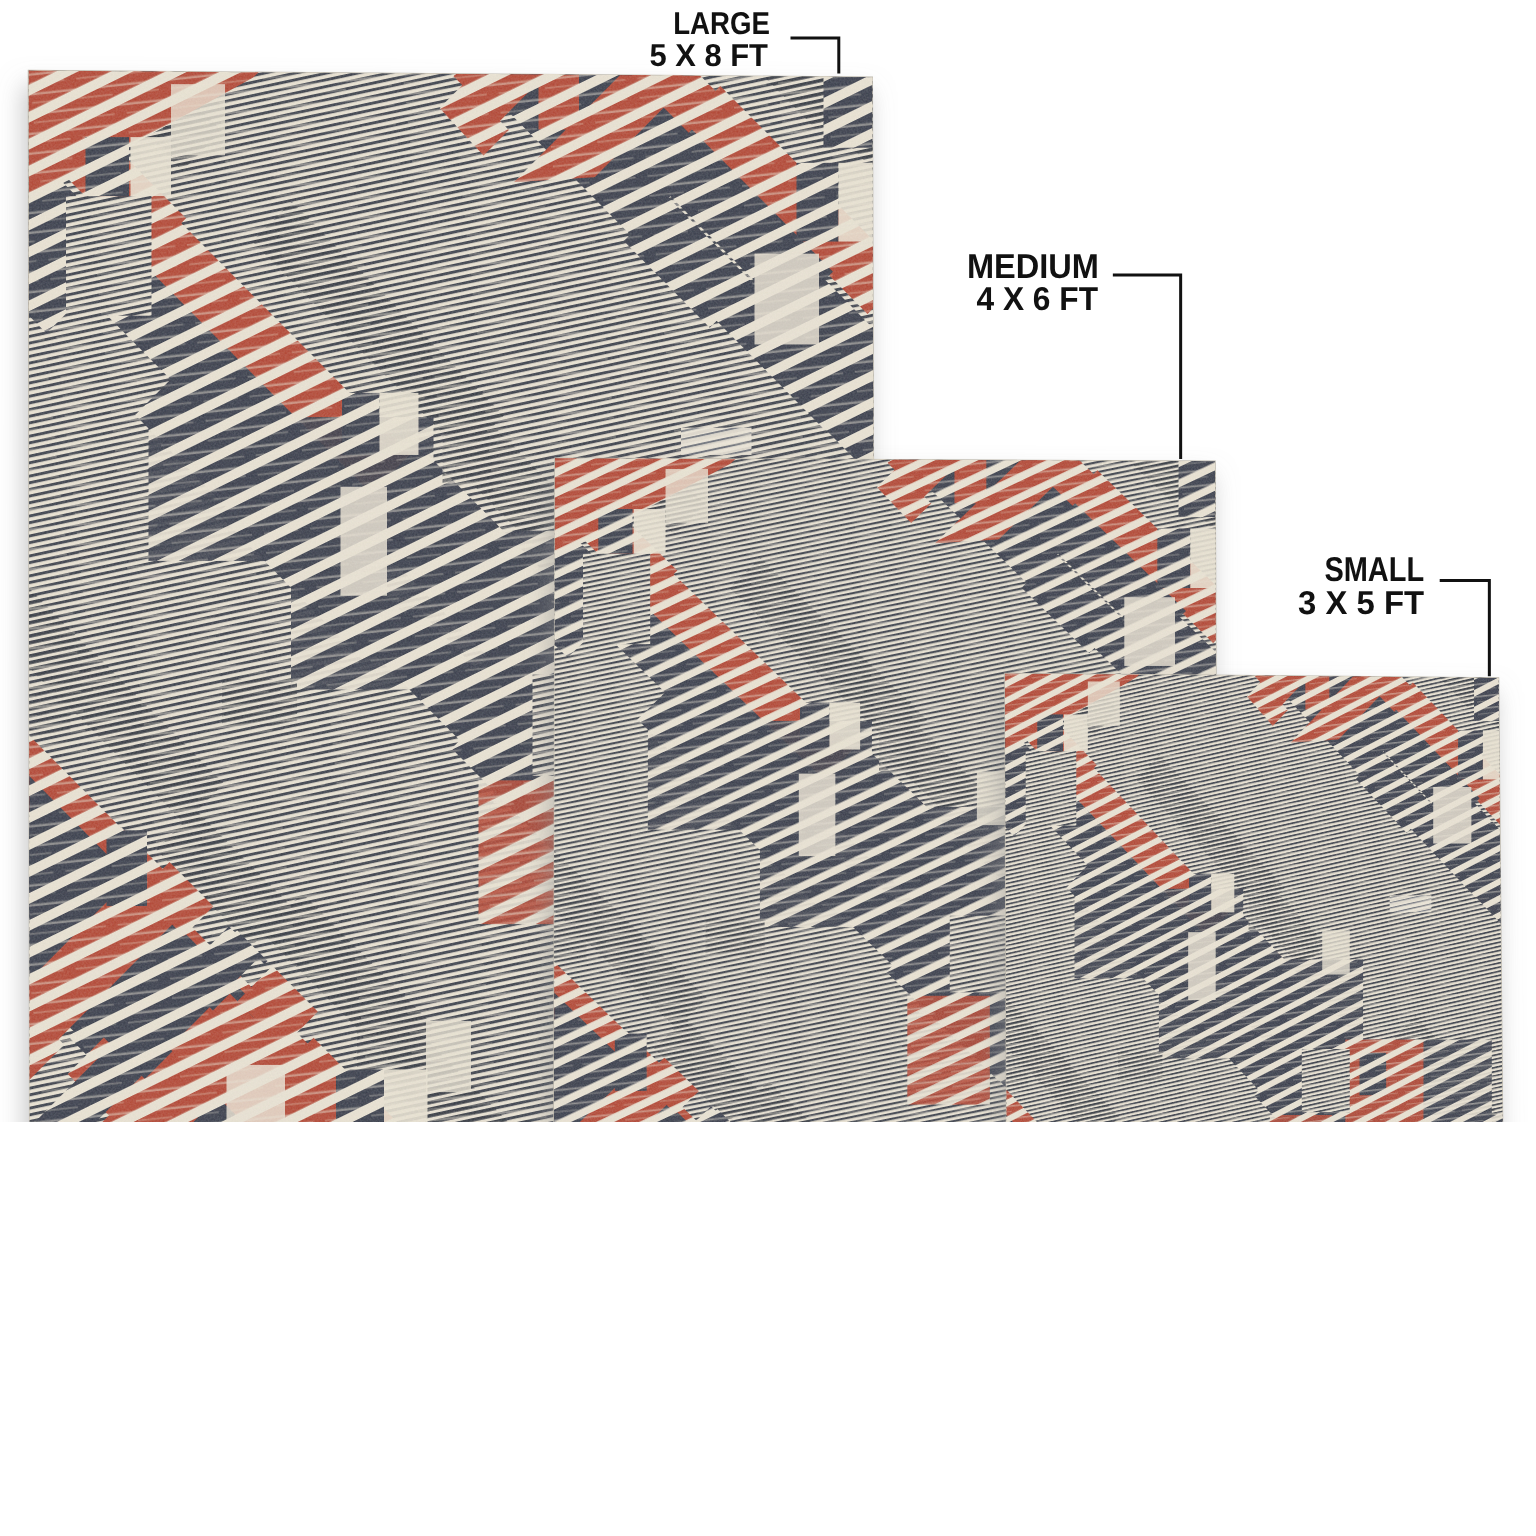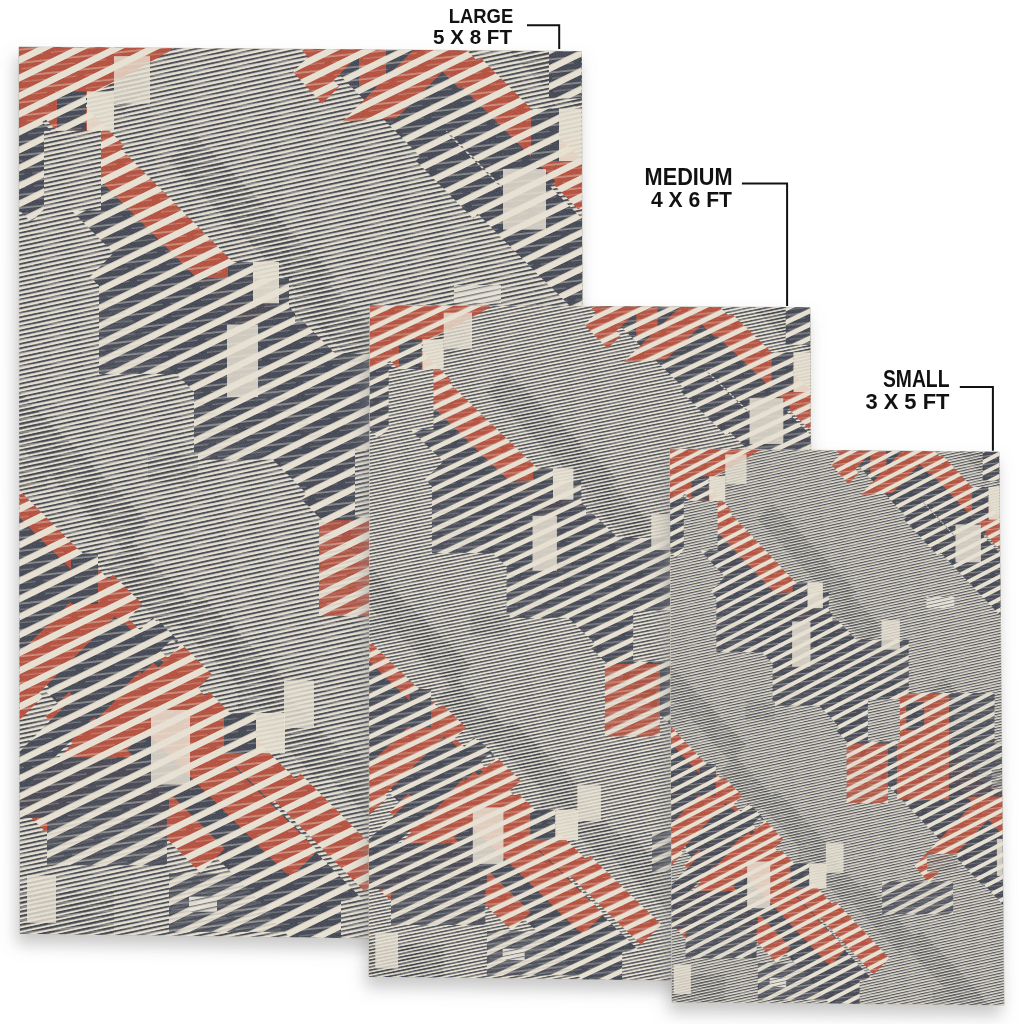--- a/index.html
+++ b/index.html
@@ -1,17 +1,17 @@
 <!DOCTYPE html>
 <html><head>
 <meta charset="utf-8">
 <title>Rug sizes</title>
 <style>
   html,body { margin:0; padding:0; background:#ffffff; }
-  .page { position:relative; width:1024px; height:1024px; background:#ffffff;
+  .page { position:relative; width:1024px; height:748px; background:#ffffff;
           font-family:"Liberation Sans", sans-serif; overflow:hidden;
           -webkit-font-smoothing: antialiased; }
 </style>
 </head>
 <body>
 <div class="page">
 <svg width="1024" height="1024" viewBox="0 0 1024 1024">
   <defs>
 
     <pattern id="sR" width="16" height="16" patternUnits="userSpaceOnUse" patternTransform="rotate(-71)">

